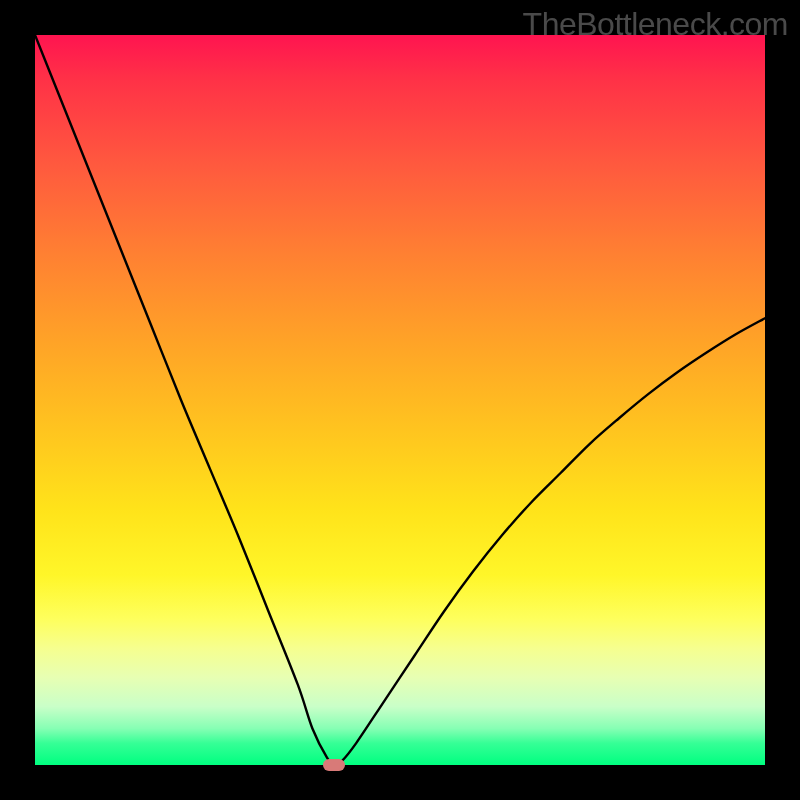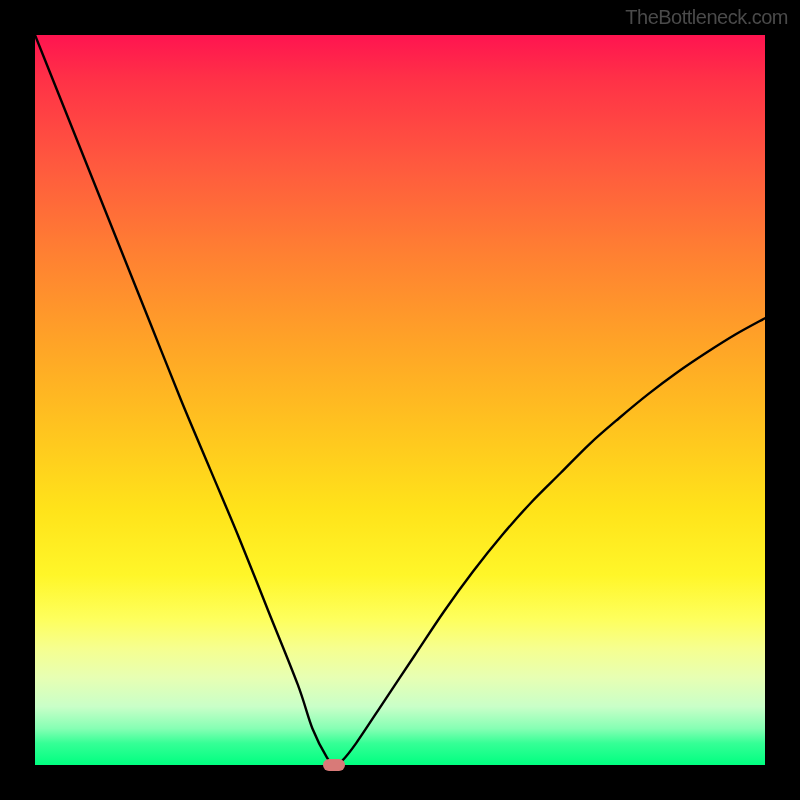--- a/index.html
+++ b/index.html
@@ -9,21 +9,21 @@
     background: #000;
     position: relative;
     overflow: hidden;
     font-family: Arial, Helvetica, sans-serif;
   }
   .watermark {
     position: absolute;
     top: 6px;
     right: 12px;
     color: #4a4a4a;
-    font-size: 20px;
+    font-size: 32px;
     font-weight: 500;
     z-index: 10;
     letter-spacing: -0.5px;
   }
   .plot-area {
     position: absolute;
     left: 35px;
     top: 35px;
     width: 730px;
     height: 730px;

